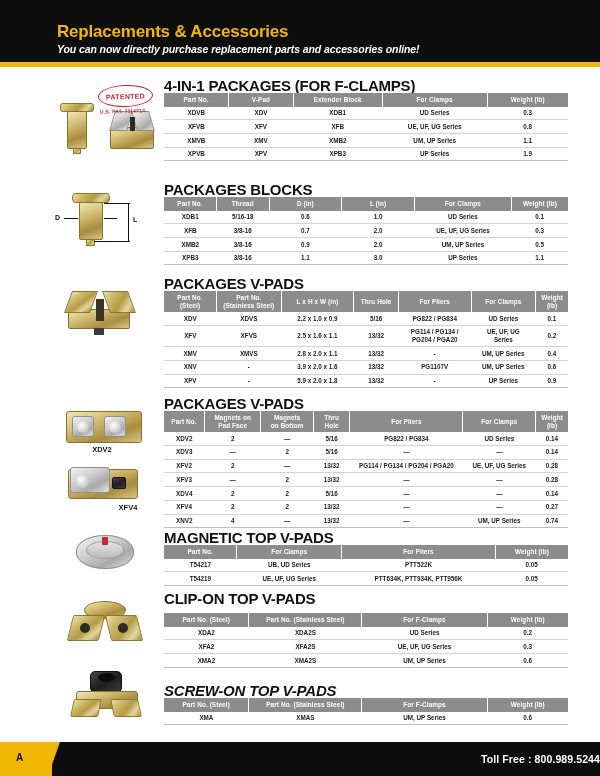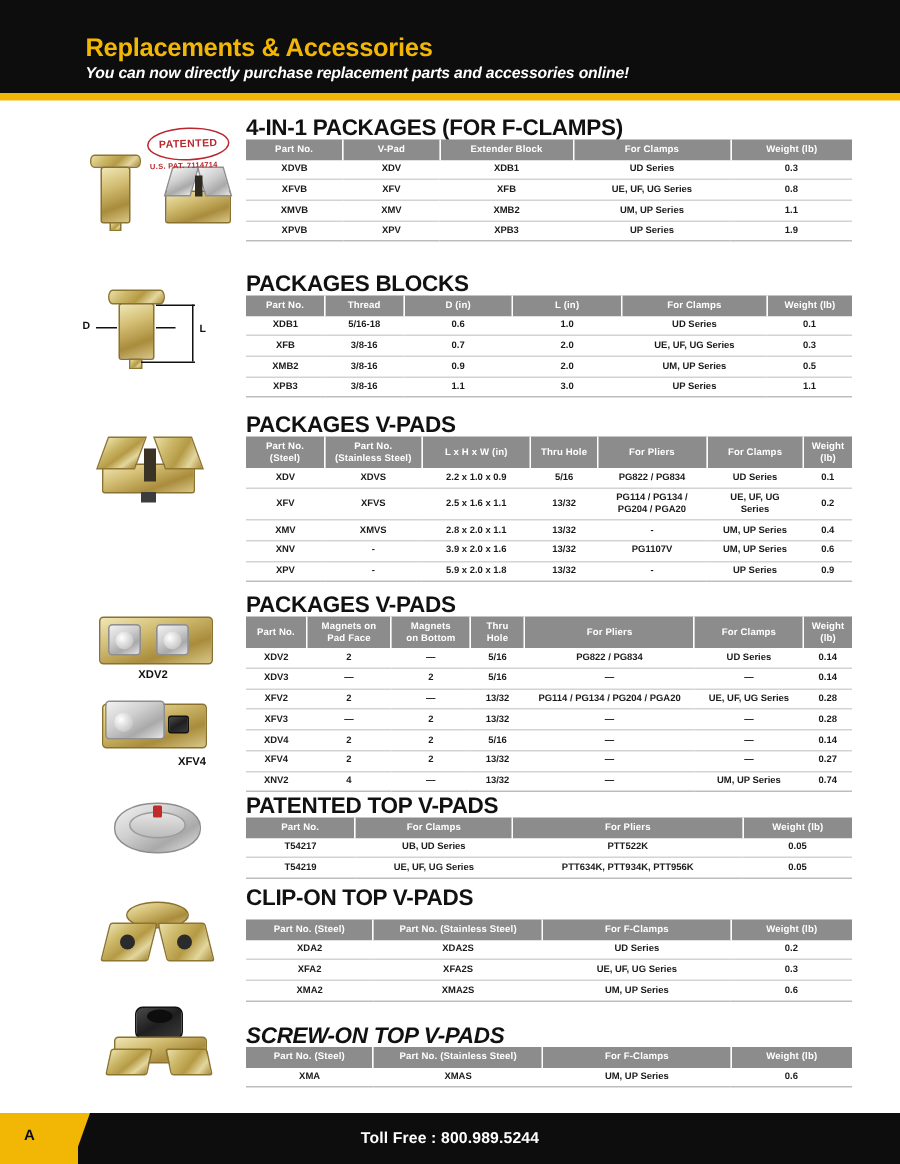--- a/index.html
+++ b/index.html
@@ -131,21 +131,21 @@
     position: absolute; left: 38px; top: 742px; width: 22px; height: 34px;
     background: #f2b705;
     clip-path: polygon(0 0, 100% 0, 45% 100%, 0% 100%);
   }
   .foot-letter {
     position: absolute; left: 16px; top: 752px;
     color: #0d0d0d; font-size: 10px; font-weight: bold;
   }
   .foot-tel {
     position: absolute; left: 0; top: 753px; width: 600px;
-    text-align: center; color: #ffffff; font-size: 10.5px; font-weight: bold;
+    text-align: right; color: #ffffff; font-size: 10.5px; font-weight: bold;
     letter-spacing: 0.1px;
   }
 </style>
 </head>
 <body>
 
 <div class="top-band"></div>
 <div class="hdr-title">Replacements &amp; Accessories</div>
 <div class="hdr-sub">You can now directly purchase replacement parts and accessories online!</div>
 <div class="yellow-rule"></div>
@@ -485,21 +485,21 @@
             <td>XNV2</td>
             <td>4</td>
             <td>—</td>
             <td>13/32</td>
             <td>—</td>
             <td>UM, UP Series</td>
             <td>0.74</td>
           </tr>
         </tbody>
       </table>
-      <div class="sec-title" style="top: 462px;">PATENTED TOP V-PADS</div>
+      <div class="sec-title" style="top: 462px;">MAGNETIC TOP V-PADS</div>
       <table class="spec" style="top: 478px;">
         <colgroup>
           <col style="width: 18%;">
           <col style="width: 26%;">
           <col style="width: 38%;">
           <col style="width: 18%;">
         </colgroup>
         <thead>
           <tr>
             <th>Part No.</th>

